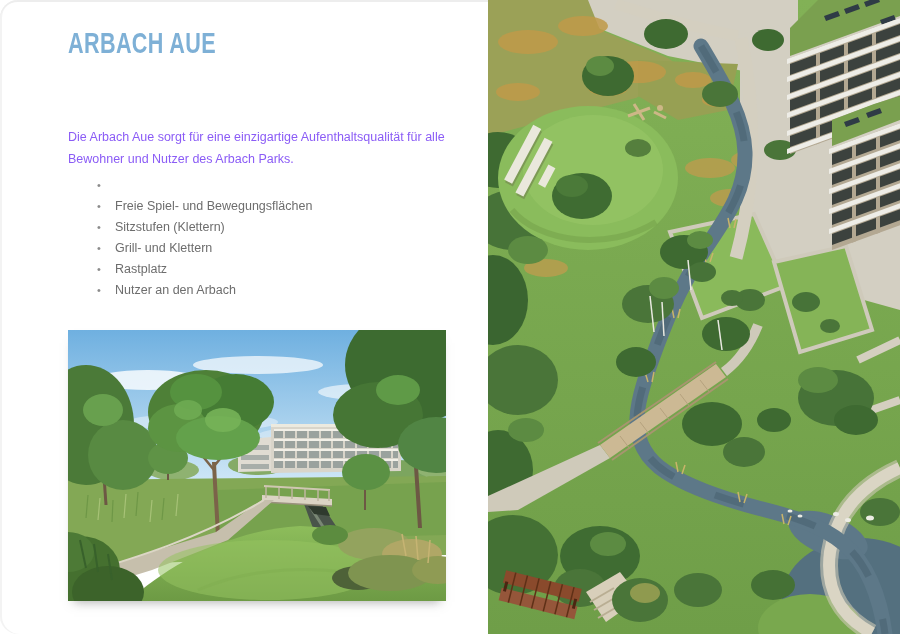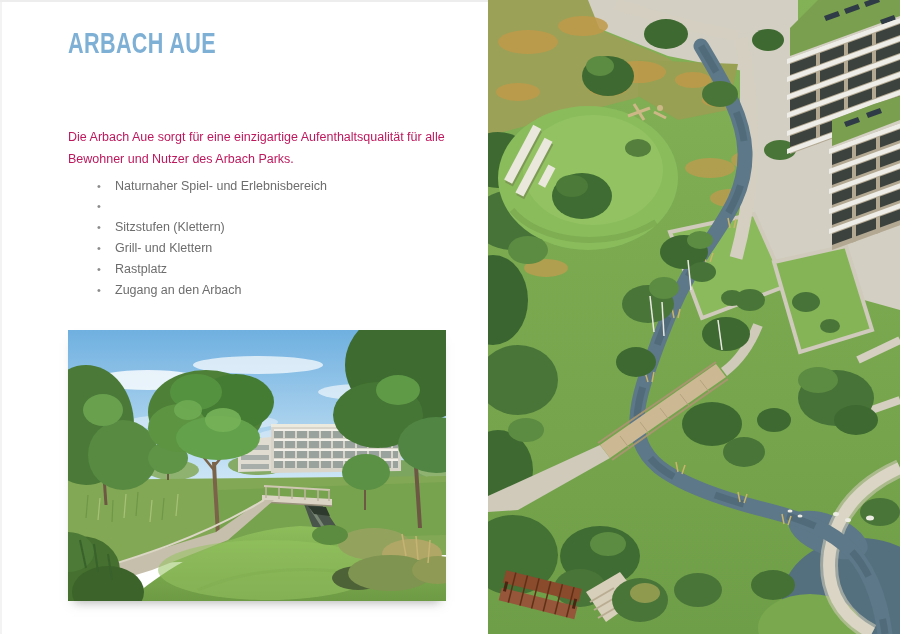--- a/index.html
+++ b/index.html
@@ -3,30 +3,31 @@
 <meta charset="utf-8">
 <style>
   html,body{margin:0;padding:0;}
   body{
     width:900px;height:634px;overflow:hidden;background:#ffffff;
     font-family:"Liberation Sans",sans-serif;
   }
   .page{
     position:relative;width:900px;height:634px;background:#ffffff;
     box-shadow:inset 0 2px 0 #ededed, inset 2px 0 0 #f3f3f3;
+    border-radius:18px;
   }
   .left-panel{position:absolute;left:68px;top:0;width:405px;height:634px;}
   .page-title{
     position:absolute;left:0;top:26px;margin:0;
     font-size:30px;font-weight:700;color:#7eb0d6;letter-spacing:.5px;
     transform:scaleX(.72);transform-origin:left top;white-space:nowrap;
   }
   .intro{
     position:absolute;left:0;top:127px;margin:0;width:402px;
-    font-size:12.5px;line-height:1.72;color:#be185d;
+    font-size:12.5px;line-height:1.72;color:#8b5cf6;
   }
   .features{
     position:absolute;left:0;top:180px;margin:0;padding:0;list-style:none;width:380px;
   }
   .features li{
     display:flex;align-items:baseline;margin:0 0 8.5px 0;
     font-size:12.5px;color:#6d6d6d;line-height:1;
   }
   .bullet{flex:none;width:18px;margin-left:29px;font-size:11px;color:#8b8b8b;}
   .ground-figure{
@@ -42,45 +43,45 @@
 
 <div class="page">
 
   <div class="left-panel">
     <h1 class="page-title">ARBACH AUE</h1>
     <p class="intro">Die Arbach Aue sorgt für eine einzigartige Aufenthaltsqualität für alle Bewohner und Nutzer des Arbach Parks.</p>
     <ul class="features">
 
         <li>
           <span class="bullet">•</span>
-          <span>Naturnaher Spiel- und Erlebnisbereich</span>
         </li>
 
         <li>
           <span class="bullet">•</span>
+          <span>Freie Spiel- und Bewegungsflächen</span>
         </li>
 
         <li>
           <span class="bullet">•</span>
           <span>Sitzstufen (Klettern)</span>
         </li>
 
         <li>
           <span class="bullet">•</span>
           <span>Grill- und Klettern</span>
         </li>
 
         <li>
           <span class="bullet">•</span>
           <span>Rastplatz</span>
         </li>
 
         <li>
           <span class="bullet">•</span>
-          <span>Zugang an den Arbach</span>
+          <span>Nutzer an den Arbach</span>
         </li>
       </ul>
 
     <figure class="ground-figure" aria-label="Rendering: Weg und Steg über den Arbach im Park">
       <svg width="378" height="271" viewBox="0 0 378 271">
         <defs>
           <linearGradient id="sky" x1="0" y1="0" x2="0" y2="1">
             <stop offset="0" stop-color="#6fb0e0"></stop>
               <stop offset="1" stop-color="#d6ebf8"></stop>
           </linearGradient>

